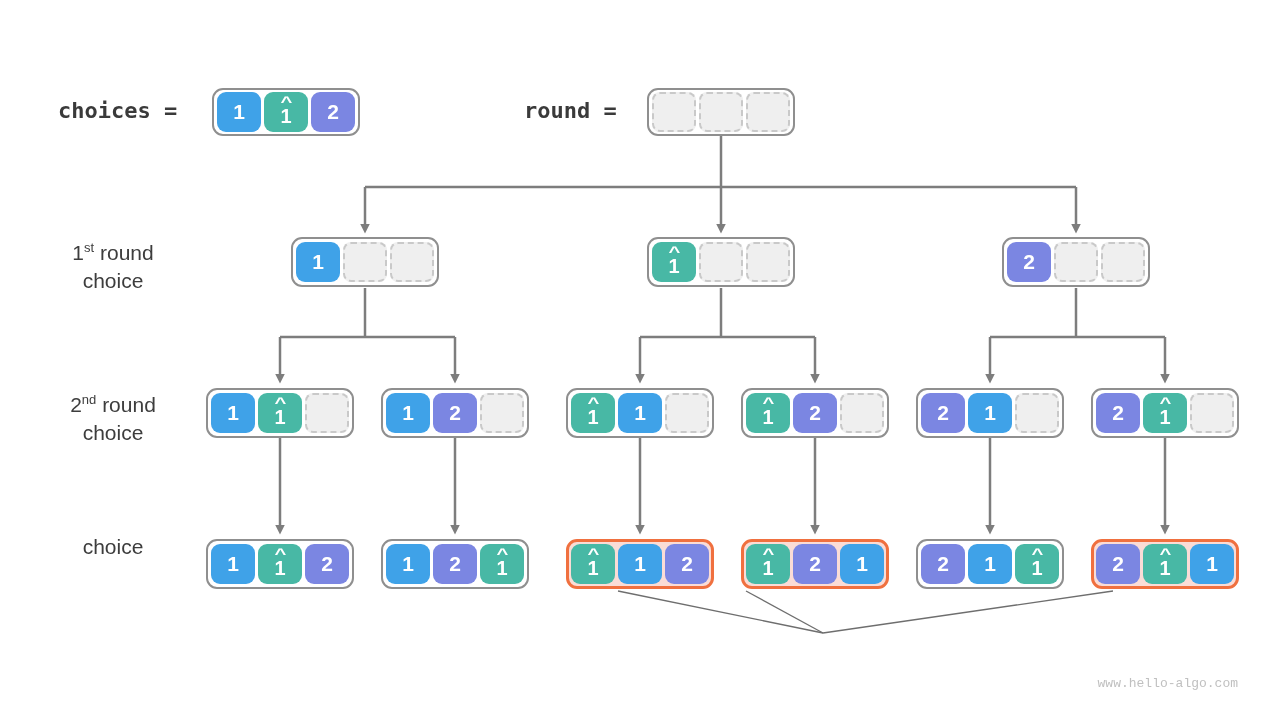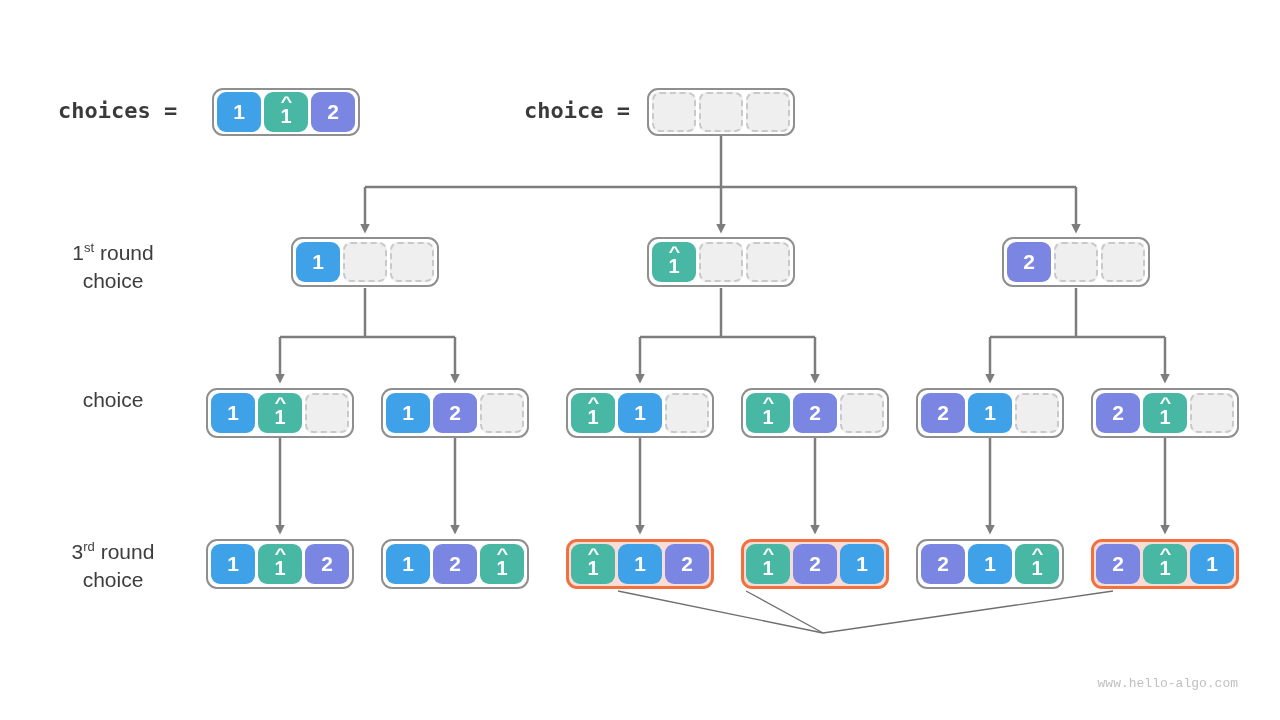--- a/index.html
+++ b/index.html
@@ -85,36 +85,36 @@
   <div class="mono-label" style="left:58px;top:98px">choices =</div>
   <div class="node" style="left:212px;top:88px;height:48px">
       <div class="cell blue">1</div>
       <div class="cell teal hat">
         <span class="caret">^</span>
         <span class="num">1</span>
       </div>
       <div class="cell purple">2</div>
     </div>
 
-  <div class="mono-label" style="left:524px;top:98px">choice =</div>
+  <div class="mono-label" style="left:524px;top:98px">round =</div>
   <div class="node" style="left:647px;top:88px;height:48px">
       <div class="cell empty"></div>
       <div class="cell empty"></div>
       <div class="cell empty"></div>
     </div>
 
   <div class="row-label" style="left:38px;top:234px">
     <div><span>1</span><sup>st</sup><span> round</span></div>
     <div>choice</div>
   </div>
   <div class="row-label" style="left:38px;top:386px">
+    <div><span>2</span><sup>nd</sup><span> round</span></div>
     <div>choice</div>
   </div>
   <div class="row-label" style="left:38px;top:533px">
-    <div><span>3</span><sup>rd</sup><span> round</span></div>
     <div>choice</div>
   </div>
 
   <div class="node" style="left:291px;top:237px">
       <div class="cell blue">1</div>
       <div class="cell empty"></div>
       <div class="cell empty"></div>
     </div>
   <div class="node" style="left:647px;top:237px">
       <div class="cell teal hat">

